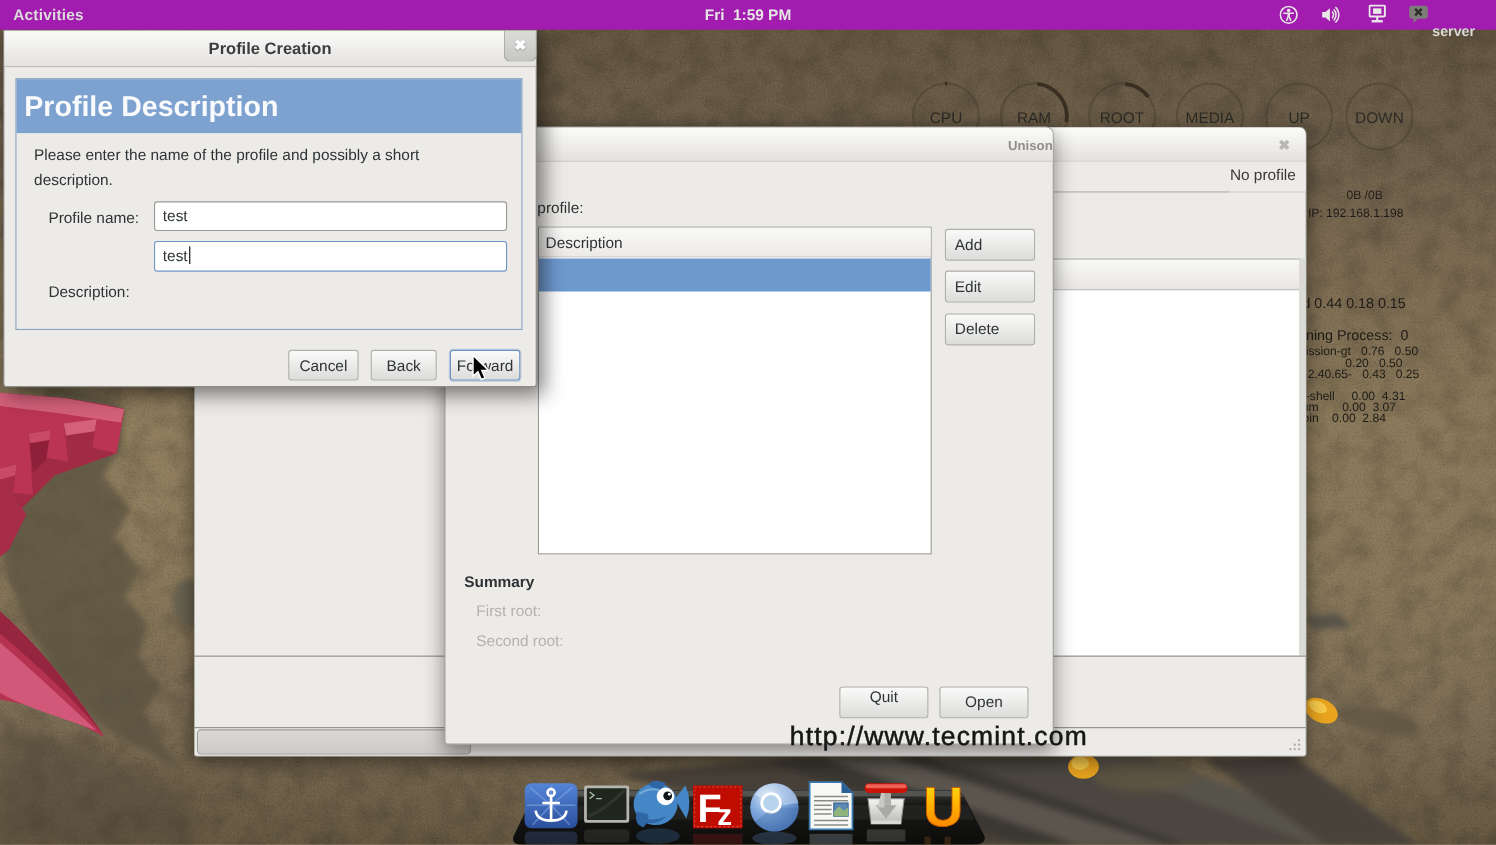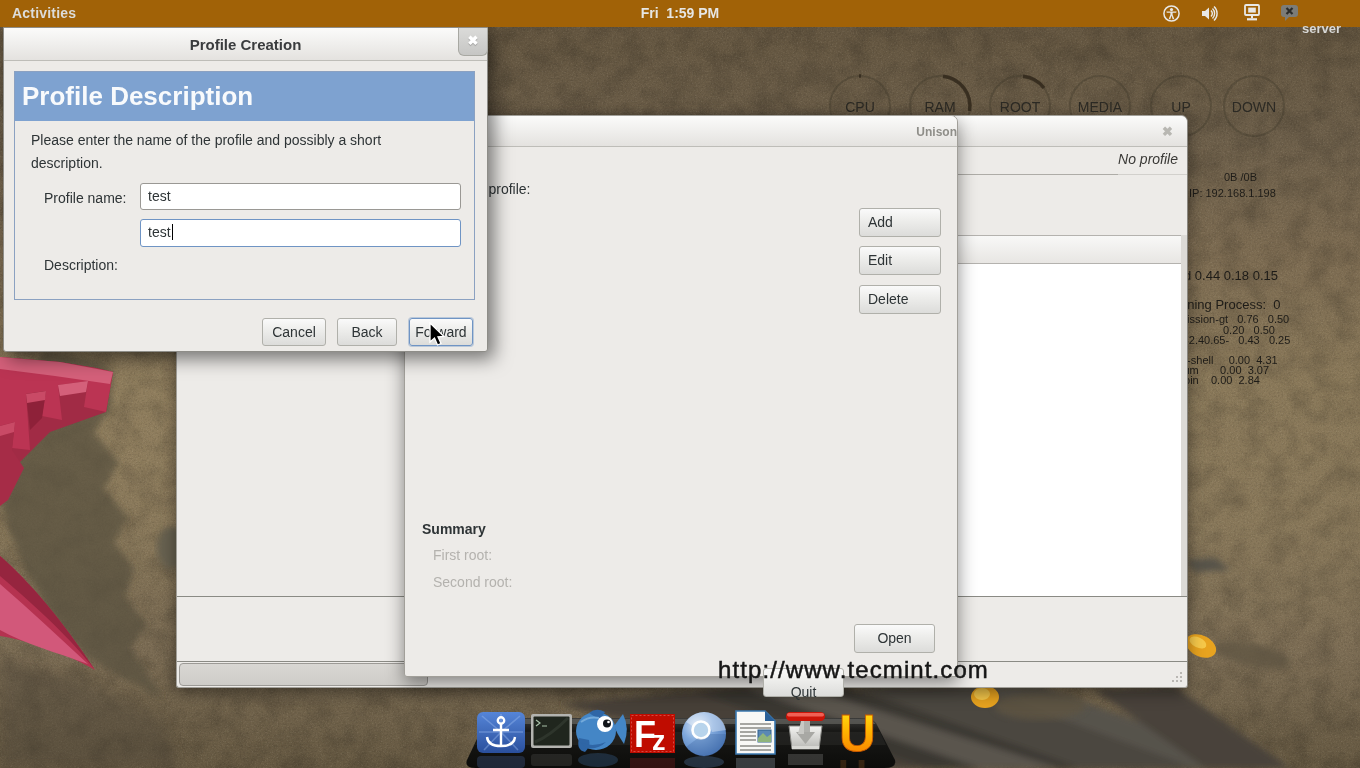--- a/index.html
+++ b/index.html
@@ -2,21 +2,21 @@
 <html><head>
 <meta charset="utf-8">
 <style>
   * { margin:0; padding:0; box-sizing:border-box; }
   html,body { width:1360px; height:768px; overflow:hidden; }
   body { font-family:"Liberation Sans", sans-serif; position:relative; background:#8a795c; }
   .abs { position:absolute; }
   #stage { position:absolute; left:0; top:0; width:1360px; height:768px; overflow:hidden; }
 
   
-  #topbar { position:absolute; left:0; top:0; width:1360px; height:27px; background:#a16207; z-index:50; color:#e8e8e6; }
+  #topbar { position:absolute; left:0; top:0; width:1360px; height:27px; background:#a21caf; z-index:50; color:#e8e8e6; }
   #topbar .act { position:absolute; left:12px; top:5px; font-size:14px; font-weight:bold; color:#dcdcda; letter-spacing:0.2px; }
   #topbar .clock { position:absolute; left:0; top:5px; width:1360px; text-align:center; font-size:14px; font-weight:bold; color:#e6e6e4; }
   #topbar .server { position:absolute; left:1302px; top:6px; font-size:13px; font-weight:bold; color:#d8d8d6;margin-top:15px; }
 
   
   .gtkbtn { position:absolute; background:linear-gradient(#fafafa,#eeeeec 40%,#dcdcda); border:1px solid #b0b0aa; border-radius:3px; color:#2e3436; font-size:14px; text-align:center; }
   .graytxt { color:#b4b2ae; }
 
   
   #backwin { position:absolute; left:176px; top:115px; width:1012px; height:573px; background:#edebe8; border:1px solid #a19f99; border-right-color:#8a8780; border-radius:7px 7px 3px 3px; box-shadow:0 5px 16px rgba(0,0,0,0.42); z-index:10; }
@@ -160,21 +160,21 @@
       <text x="1181" y="384">.bin&nbsp;&nbsp;&nbsp; 0.00&nbsp; 2.84</text>
     </g>
   </svg>
 
   <div id="backwin">
     <div class="tbar"></div>
     <div class="abs" style="left:985px;top:8px;width:18px;height:18px;color:#b8b7b2;font-weight:bold;font-size:13px;">✖</div>
     <div class="abs" style="left:0;top:31px;right:0;height:27px;background:#edebe8;"></div>
     <div class="abs" style="left:0;top:58px;width:941px;height:1px;background:#aeaca7;"></div>
     <div class="abs" style="left:941px;top:58px;right:0;height:1px;background:#d2d0cc;"></div>
-    <div class="abs" style="right:9px;top:35px;font-size:14px;color:#3a3936;font-style:italic;">No profile</div>
+    <div class="abs" style="right:9px;top:35px;font-size:14px;color:#3a3936;">No profile</div>
 
     <div class="abs" style="left:1px;top:119px;width:1004px;height:29px;background:linear-gradient(#f8f8f7,#e8e6e3);border-top:1px solid #b4b2ae;border-bottom:1px solid #b4b2ae;"></div>
 
     <div class="abs" style="left:320px;top:148px;width:685px;height:332px;background:#ffffff;"></div>
 
     <div class="abs" style="right:0px;top:119px;width:6px;height:361px;background:#dcdad6;"></div>
 
     <div class="abs" style="left:0;top:480px;right:0;height:1px;background:#8a8a84;"></div>
     <div class="abs" style="left:0;top:545px;right:0;height:1px;background:#8a8a84;"></div>
 
@@ -190,27 +190,32 @@
           <circle cx="11" cy="11" r="1"></circle>
       </g>
     </svg>
   </div>
 
   <div id="uniwin">
     <div class="tbar"></div>
     <div class="abs" style="left:0;top:9px;width:100%;text-align:right;font-size:12px;font-weight:bold;color:#8f8e89;">Unison</div>
     <div class="abs" style="left:29px;top:65px;font-size:14px;color:#2e3436;">Select a profile:</div>
 
+    <div class="abs" style="left:84px;top:90px;width:358px;height:298px;background:#ffffff;border:1px solid #9c9a95;">
+      <div class="abs" style="left:0;top:0;right:0;height:27px;background:linear-gradient(#f9f9f8,#eceae7);border-bottom:1px solid #c8c6c2;"></div>
+      <div class="abs" style="left:6px;top:5px;font-size:14px;color:#2e3436;">Description</div>
+      <div class="abs" style="left:0;top:28px;right:0;height:30px;background:#6d99cf;"></div>
+    </div>
     <div class="gtkbtn" style="left:454px;top:92px;width:82px;height:29px;text-align:left;padding:5px 0 0 8px;">Add</div>
     <div class="gtkbtn" style="left:454px;top:130px;width:82px;height:29px;text-align:left;padding:5px 0 0 8px;">Edit</div>
     <div class="gtkbtn" style="left:454px;top:169px;width:82px;height:29px;text-align:left;padding:5px 0 0 8px;">Delete</div>
     <div class="abs" style="left:17px;top:405px;font-size:14px;font-weight:bold;color:#2e3436;">Summary</div>
     <div class="abs graytxt" style="left:28px;top:431px;font-size:14px;">First root:</div>
     <div class="abs graytxt" style="left:28px;top:458px;font-size:14px;">Second root:</div>
-    <div class="gtkbtn" style="left:358px;top:508px;width:81px;height:29px;padding-top:15px;margin-top:44px;">Quit</div>
+    <div class="gtkbtn" style="left:358px;top:508px;width:81px;height:29px;padding-top:0;">Quit</div>
     <div class="gtkbtn" style="left:449px;top:508px;width:81px;height:29px;padding-top:5px;">Open</div>
   </div>
 
   <div id="pcwin">
     <div class="tbar" style="height:33px;border-radius:0;"></div>
     <div class="abs" style="left:0;top:8px;width:100%;text-align:center;font-size:15px;font-weight:bold;color:#3a3c3e;">Profile Creation</div>
     <div class="abs" style="left:454px;top:0px;width:30px;height:28px;background:linear-gradient(#dbdbd9,#c6c6c4);border:1px solid #a8a8a2;border-radius:0 0 6px 6px;border-top:none;">
       <div style="text-align:center;color:#ffffff;font-weight:bold;font-size:13px;padding-top:5px;text-shadow:0 1px 1px rgba(0,0,0,0.25);">✖</div>
     </div>
 

